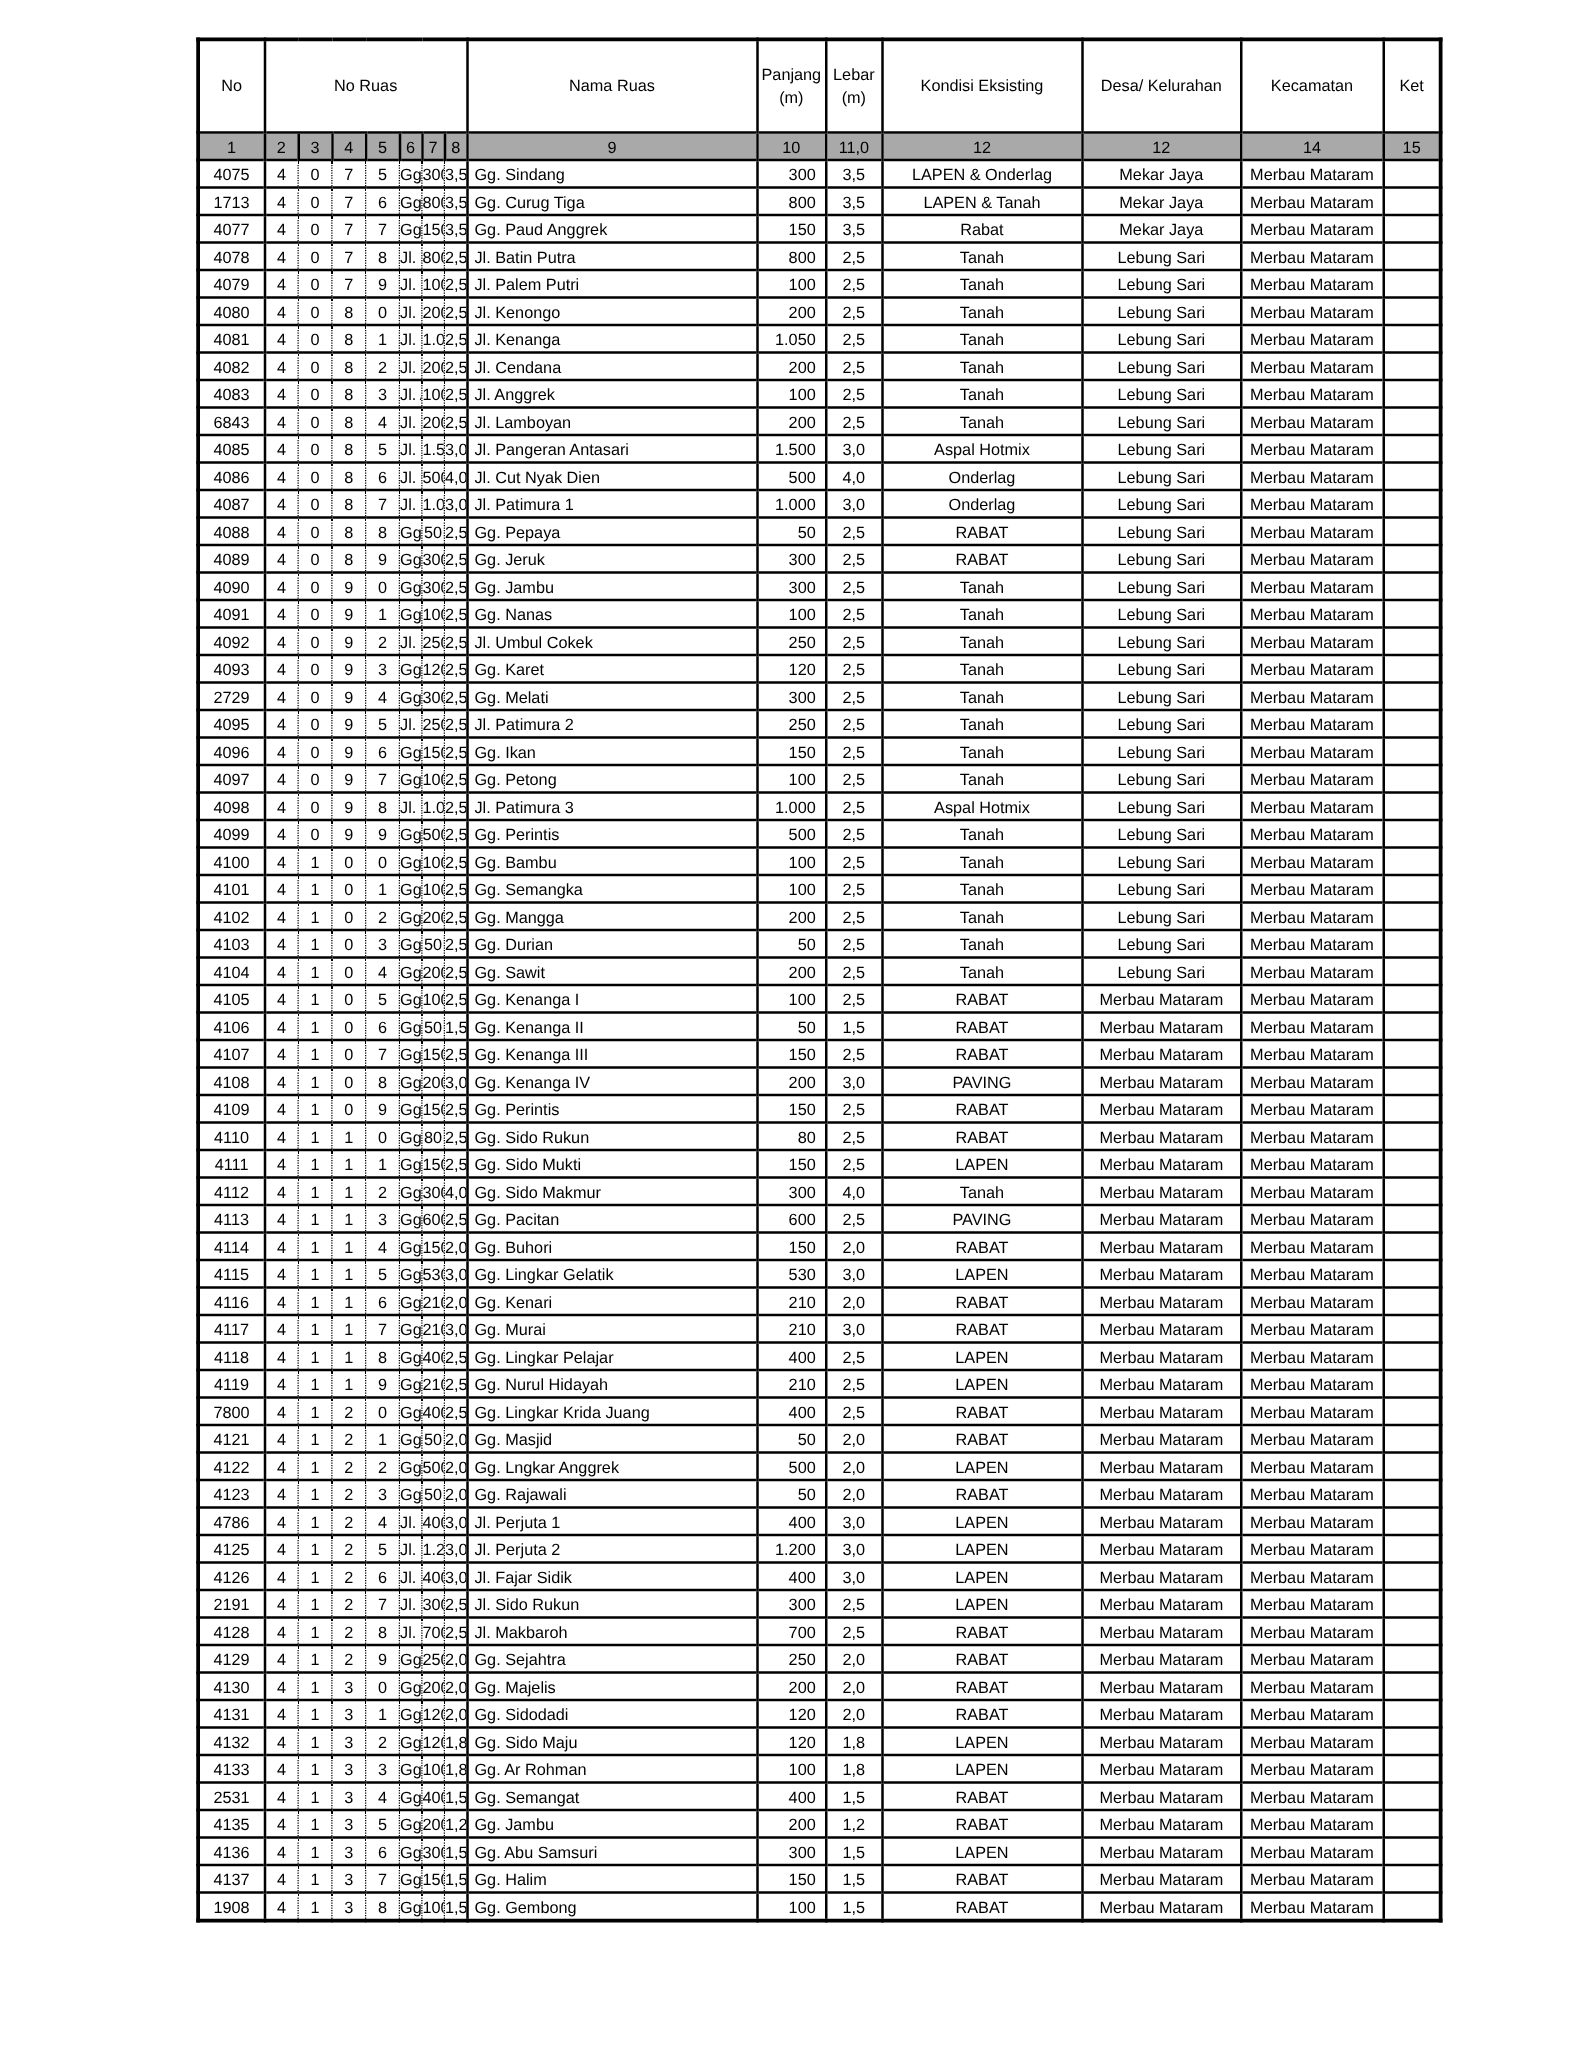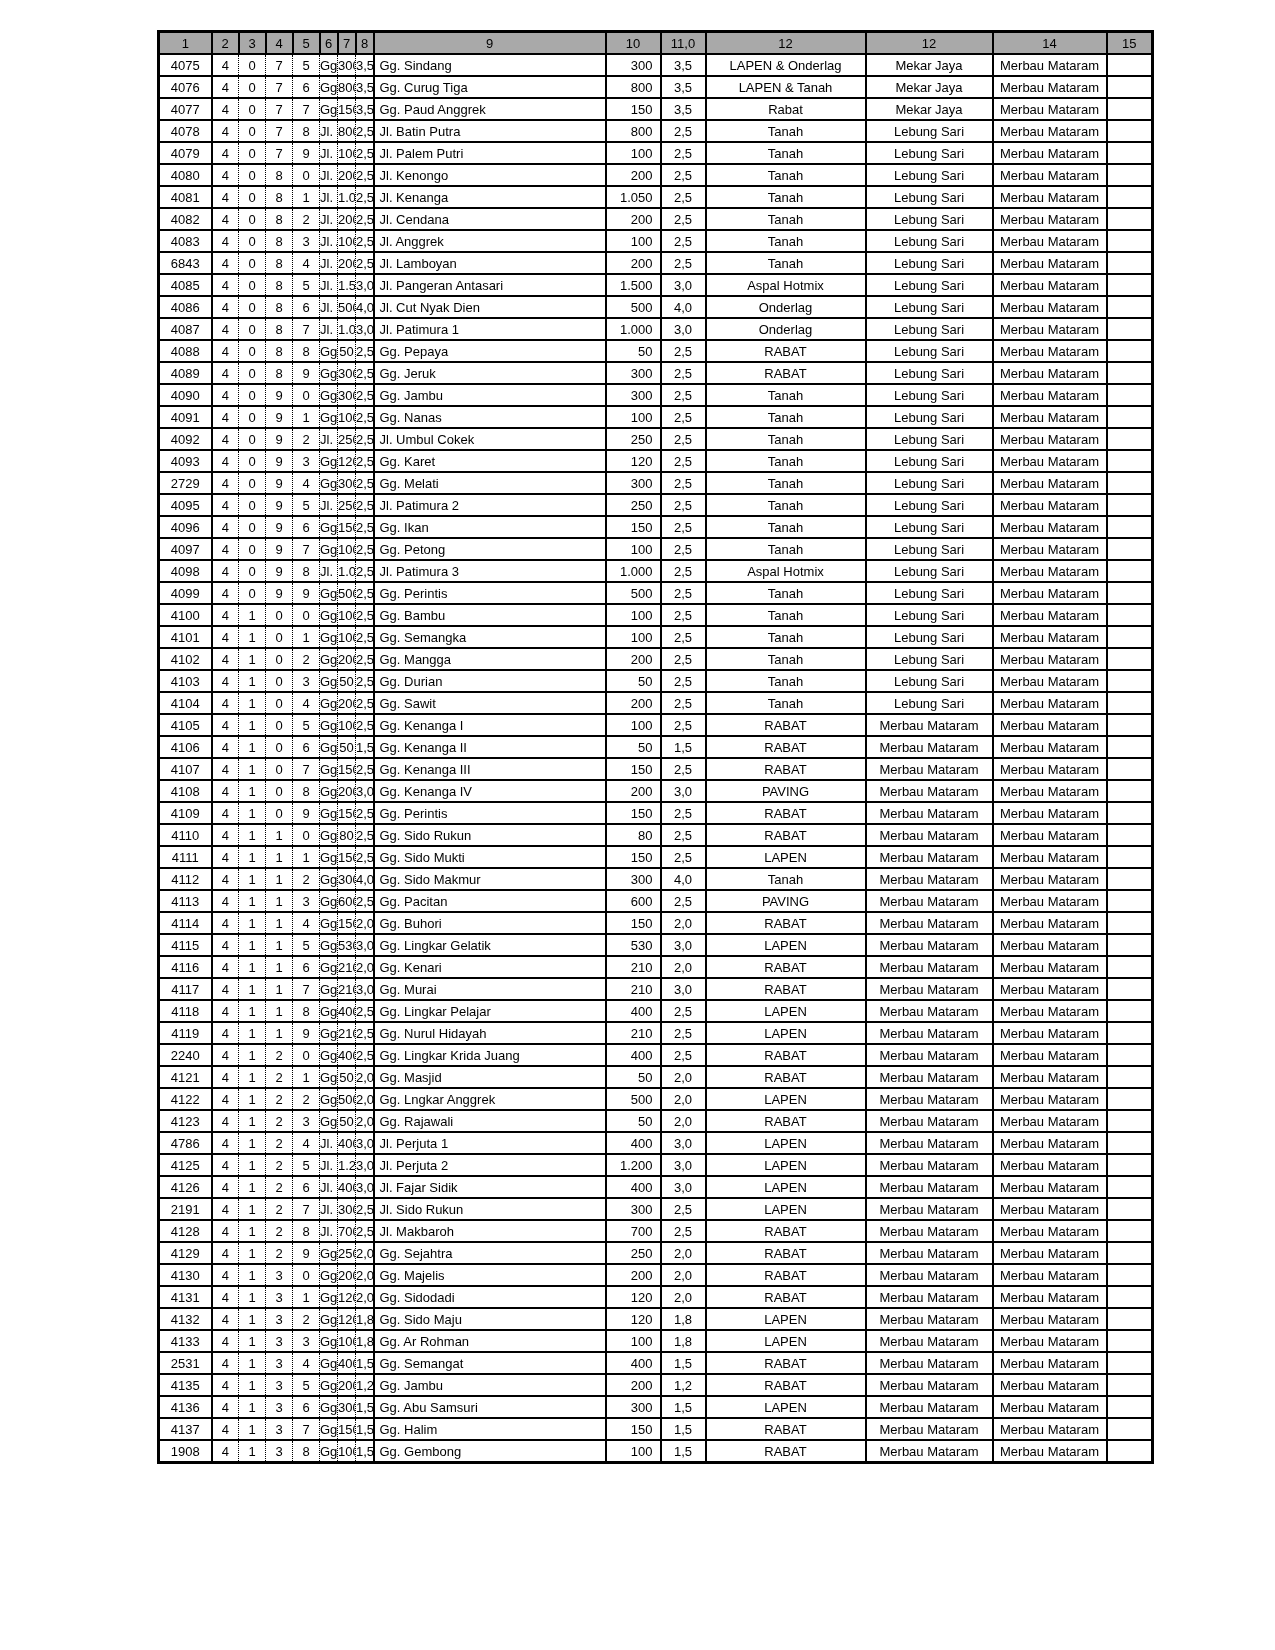--- a/index.html
+++ b/index.html
@@ -49,20 +49,31 @@
         <col style="width:18px">
       <col style="width:232px">
       <col style="width:55px">
       <col style="width:45px">
       <col style="width:160px">
       <col style="width:127px">
       <col style="width:114px">
       <col style="width:46px">
     </colgroup>
     <thead>
+      <tr class="hrow">
+        <th>No</th>
+        <th class="bl" colspan="7">No Ruas</th>
+        <th class="bl">Nama Ruas</th>
+        <th class="bl">Panjang (m)</th>
+        <th class="bl">Lebar (m)</th>
+        <th class="bl">Kondisi Eksisting</th>
+        <th class="bl">Desa/ Kelurahan</th>
+        <th class="bl">Kecamatan</th>
+        <th class="bl">Ket</th>
+      </tr>
       <tr class="numrow">
         <td>1</td>
         <td class="bl">2</td>
         <td class="bl">3</td>
         <td class="bl">4</td>
         <td class="bl">5</td>
         <td class="bl">6</td>
         <td class="bl">7</td>
         <td class="bl">8</td>
         <td class="bl">9</td>
@@ -86,21 +97,21 @@
           <td class="dot">3,5</td>
           <td class="bl c-nama">Gg. Sindang</td>
           <td class="bl c-panjang">300</td>
           <td class="bl">3,5</td>
           <td class="bl">LAPEN &amp; Onderlag</td>
           <td class="bl">Mekar Jaya</td>
           <td class="bl">Merbau Mataram</td>
           <td class="bl"></td>
         </tr>
         <tr>
-          <td class="c-no">4076</td>
+          <td class="c-no">1713</td>
           <td class="bl">4</td>
           <td class="dot">0</td>
           <td class="dot">7</td>
           <td class="dot">6</td>
           <td class="dot">Gg. Curug Tiga</td>
           <td class="dot">800</td>
           <td class="dot">3,5</td>
           <td class="bl c-nama">Gg. Curug Tiga</td>
           <td class="bl c-panjang">800</td>
           <td class="bl">3,5</td>
@@ -834,21 +845,21 @@
           <td class="dot">2,5</td>
           <td class="bl c-nama">Gg. Nurul Hidayah</td>
           <td class="bl c-panjang">210</td>
           <td class="bl">2,5</td>
           <td class="bl">LAPEN</td>
           <td class="bl">Merbau Mataram</td>
           <td class="bl">Merbau Mataram</td>
           <td class="bl"></td>
         </tr>
         <tr>
-          <td class="c-no">2240</td>
+          <td class="c-no">7800</td>
           <td class="bl">4</td>
           <td class="dot">1</td>
           <td class="dot">2</td>
           <td class="dot">0</td>
           <td class="dot">Gg. Lingkar Krida Juang</td>
           <td class="dot">400</td>
           <td class="dot">2,5</td>
           <td class="bl c-nama">Gg. Lingkar Krida Juang</td>
           <td class="bl c-panjang">400</td>
           <td class="bl">2,5</td>

